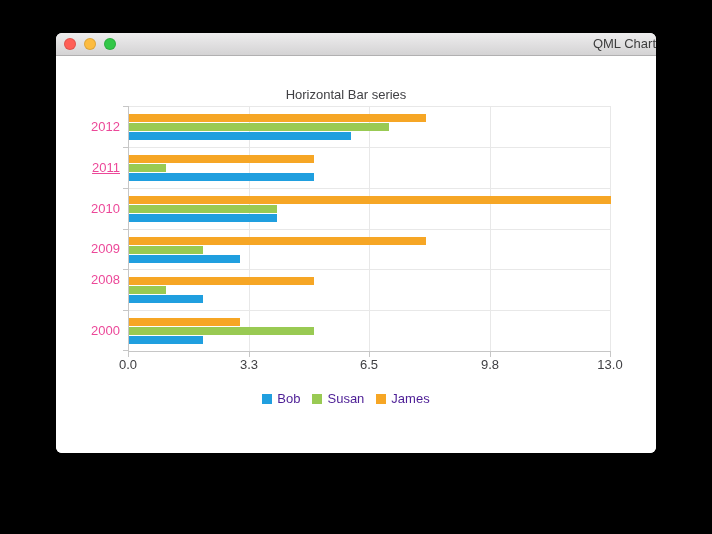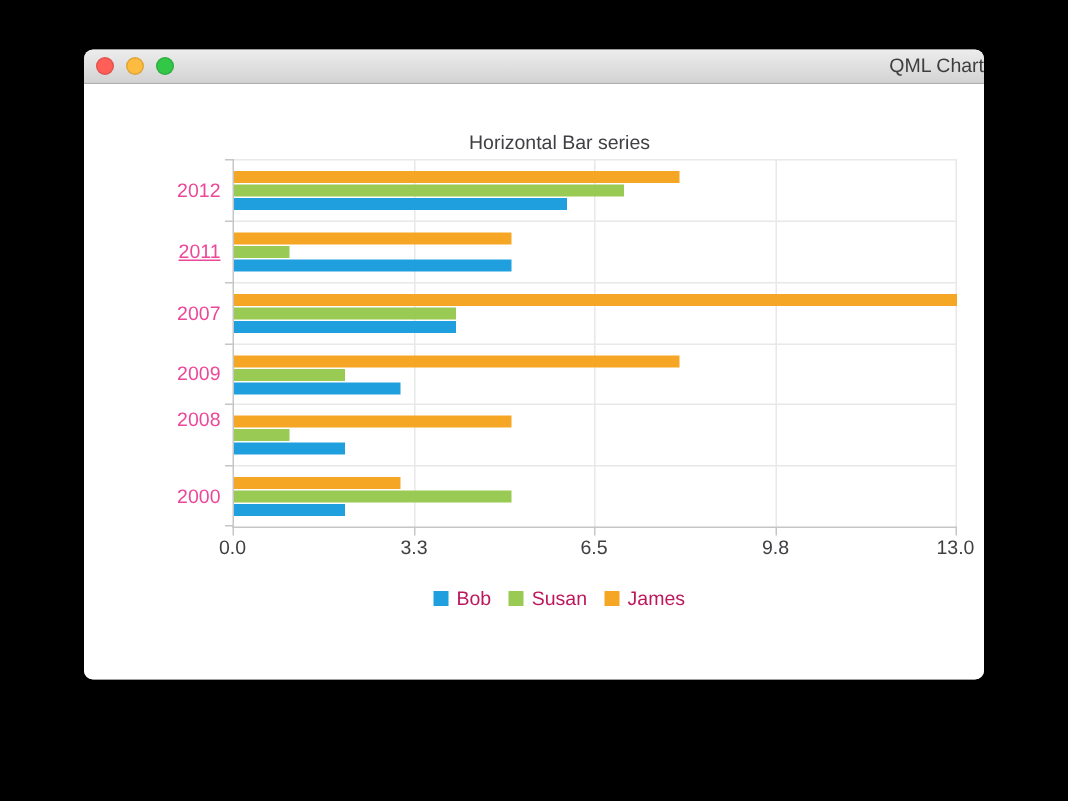--- a/index.html
+++ b/index.html
@@ -26,21 +26,21 @@
   .lights { position: absolute; left: 8px; top: 5px; display: flex; gap: 8px; }
   .light {
     width: 12px; height: 12px; border-radius: 50%;
     box-shadow: inset 0 0 0 1px rgba(0,0,0,0.12);
   }
   .wtitle {
     text-align: right; line-height: 22px;
     font-size: 13px; color: #3e3e3e;
   }
   .content { position: relative; width: 600px; height: 397px; background: #ffffff; }
-  .chart { position: absolute; left: 0; top: 0; width: 580px; height: 308px; margin-left: 27px; }
+  .chart { position: absolute; left: 0; top: 0; width: 580px; height: 308px; }
   .chart-title {
     position: absolute; top: 31px; left: 0; width: 100%;
     text-align: center; font-size: 13px; color: #404044;
   }
   .plot {
     position: absolute; left: 72px; top: 50px;
     width: 482px; height: 245px;
     border-left: 1px solid #c6c6c6;
     border-bottom: 1px solid #c6c6c6;
   }
@@ -56,21 +56,21 @@
   .xlabel {
     position: absolute; top: 302px; transform: translateX(-50%);
     font-size: 13px; color: #404044; line-height: 14px;
   }
   .legend {
     position: absolute; top: 336px; left: 0; width: 100%;
     display: flex; justify-content: center; align-items: center; gap: 12px;
   }
   .legend-item { display: flex; align-items: center; gap: 5px; }
   .legend-marker { width: 10px; height: 10px; }
-  .legend-label { font-size: 13px; color: #be185d; line-height: 13px; }
+  .legend-label { font-size: 13px; color: #4c1d95; line-height: 13px; }
 </style>
 </head>
 <body>
 
 <div class="window">
   <div class="titlebar">
     <div class="lights">
       <span class="light" id="light-close" style="background: rgb(255, 95, 87);"></span>
       <span class="light" id="light-min" style="background: rgb(253, 188, 64);"></span>
       <span class="light" id="light-zoom" style="background: rgb(51, 199, 72);"></span>
@@ -124,21 +124,21 @@
           <div class="bar" style="top: 230px; height: 8px; width: 74px; background: rgb(32, 159, 223);"></div>
         </div>
       <div id="axis-labels">
           <div class="xlabel" style="left: 72px;">0.0</div>
           <div class="xlabel" style="left: 193px;">3.3</div>
           <div class="xlabel" style="left: 313px;">6.5</div>
           <div class="xlabel" style="left: 434px;">9.8</div>
           <div class="xlabel" style="left: 554px;">13.0</div>
           <div class="ylabel" style="top: 63px;">2012</div>
           <div class="ylabel" style="top: 104px; text-decoration: underline;">2011</div>
-          <div class="ylabel" style="top: 145px;">2007</div>
+          <div class="ylabel" style="top: 145px;">2010</div>
           <div class="ylabel" style="top: 185px;">2009</div>
           <div class="ylabel" style="top: 216px;">2008</div>
           <div class="ylabel" style="top: 267px;">2000</div>
         </div>
       <div class="legend" id="legend">
           <div class="legend-item">
             <div class="legend-marker" style="background: rgb(32, 159, 223);"></div>
             <div class="legend-label">Bob</div>
           </div>
           <div class="legend-item">

